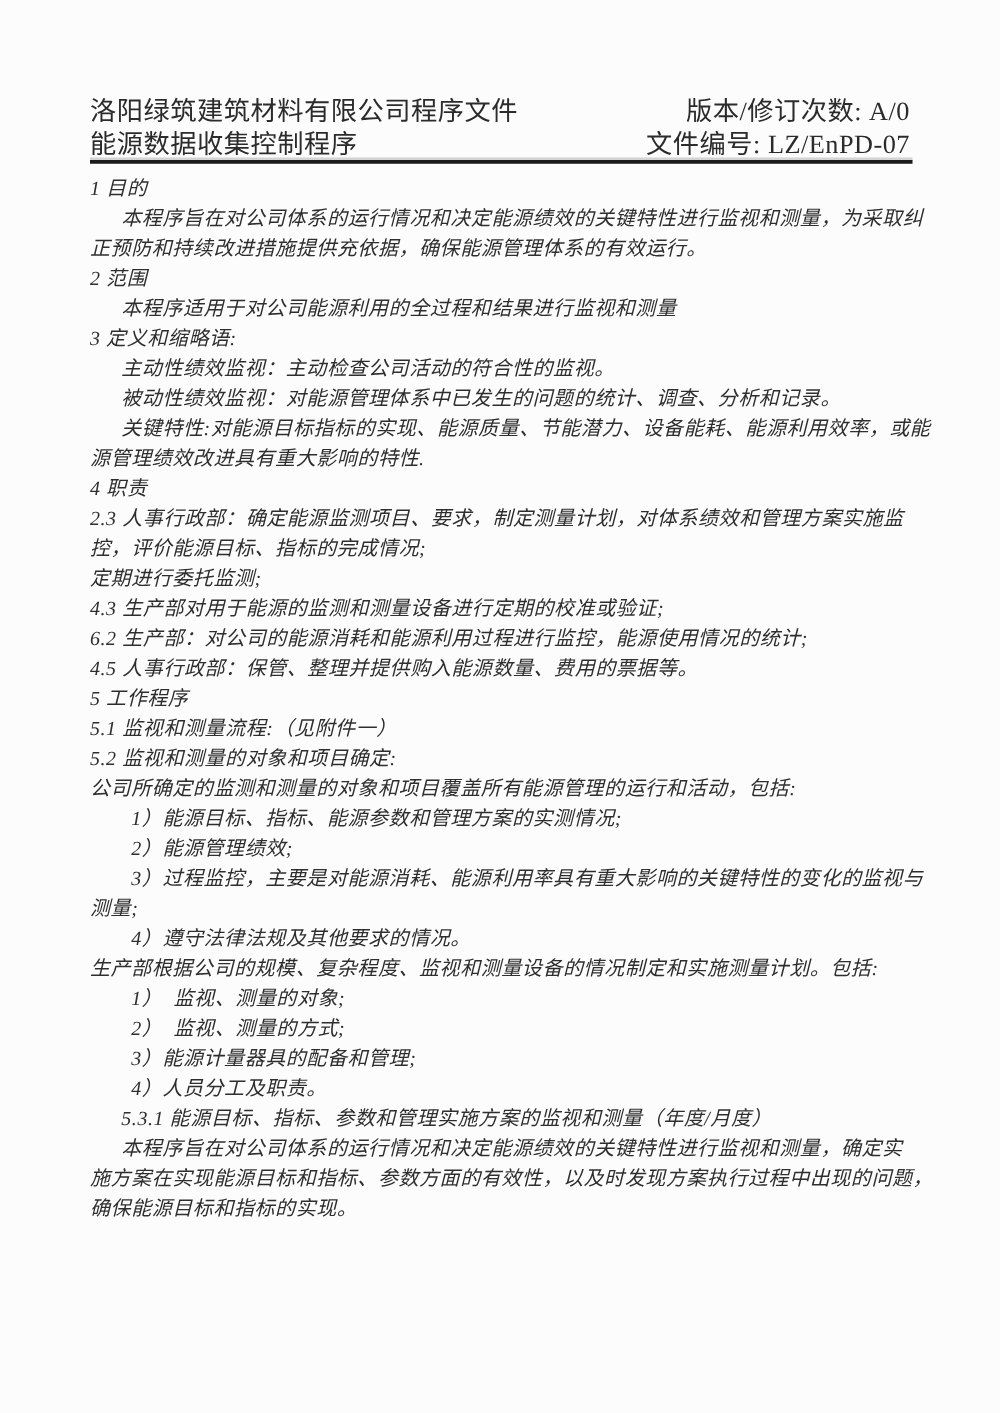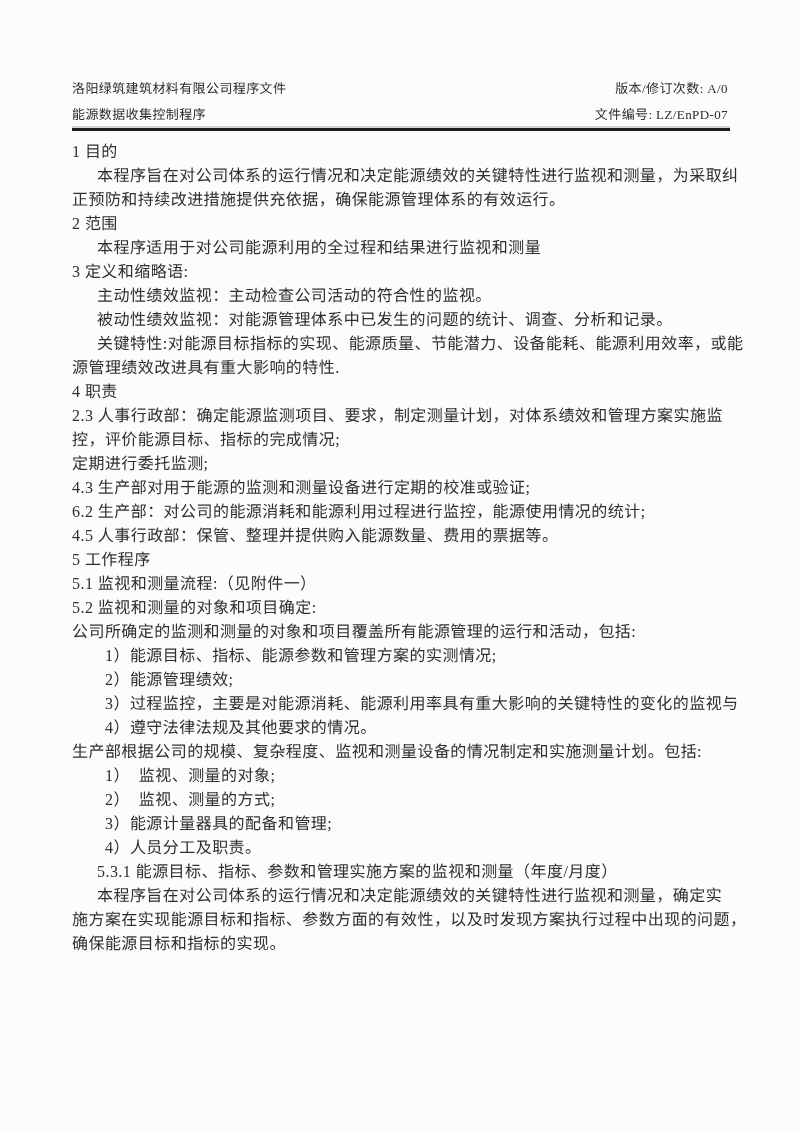--- a/index.html
+++ b/index.html
@@ -21,38 +21,39 @@
     position: absolute;
     top: 76px;
     left: 72px;
     width: 656px;
   }
   .header-row {
     display: flex;
     justify-content: space-between;
     align-items: baseline;
     line-height: 26px;
-    font-size: 13px;
+    font-size: 21px;
     letter-spacing: 0.4px;
     white-space: pre;
   }
   .rule {
     position: absolute;
     top: 128px;
     left: 72px;
     width: 658px;
     height: 3px;
     background: #1b1b1b;
     box-shadow: 0 -2px 0 rgba(27,27,27,0.18);
   }
   .body-text {
     position: absolute;
     top: 140px;
     left: 72px;
     width: 660px;
+    font-style: italic;
   }
   .line {
     font-size: 16px;
     line-height: 24px;
     letter-spacing: 0.45px;
     white-space: pre;
     color: #2e2e2e;
   }
   .indent-0 { padding-left: 0; }
   .indent-1 { padding-left: 25px; }
@@ -94,20 +95,21 @@
       <div class="line indent-0">4.3 生产部对用于能源的监测和测量设备进行定期的校准或验证;</div>
       <div class="line indent-0">6.2 生产部：对公司的能源消耗和能源利用过程进行监控，能源使用情况的统计;</div>
       <div class="line indent-0">4.5 人事行政部：保管、整理并提供购入能源数量、费用的票据等。</div>
       <div class="line indent-0">5 工作程序</div>
       <div class="line indent-0">5.1 监视和测量流程:（见附件一）</div>
       <div class="line indent-0">5.2 监视和测量的对象和项目确定:</div>
       <div class="line indent-0">公司所确定的监测和测量的对象和项目覆盖所有能源管理的运行和活动，包括:</div>
       <div class="line indent-2">1）能源目标、指标、能源参数和管理方案的实测情况;</div>
       <div class="line indent-2">2）能源管理绩效;</div>
       <div class="line indent-2">3）过程监控，主要是对能源消耗、能源利用率具有重大影响的关键特性的变化的监视与</div>
+      <div class="line indent-0">测量;</div>
       <div class="line indent-2">4）遵守法律法规及其他要求的情况。</div>
       <div class="line indent-0">生产部根据公司的规模、复杂程度、监视和测量设备的情况制定和实施测量计划。包括:</div>
       <div class="line indent-2">1）  监视、测量的对象;</div>
       <div class="line indent-2">2）  监视、测量的方式;</div>
       <div class="line indent-2">3）能源计量器具的配备和管理;</div>
       <div class="line indent-2">4）人员分工及职责。</div>
       <div class="line indent-1">5.3.1 能源目标、指标、参数和管理实施方案的监视和测量（年度/月度）</div>
       <div class="line indent-1">本程序旨在对公司体系的运行情况和决定能源绩效的关键特性进行监视和测量，确定实</div>
       <div class="line indent-0">施方案在实现能源目标和指标、参数方面的有效性，以及时发现方案执行过程中出现的问题，</div>
       <div class="line indent-0">确保能源目标和指标的实现。</div>

